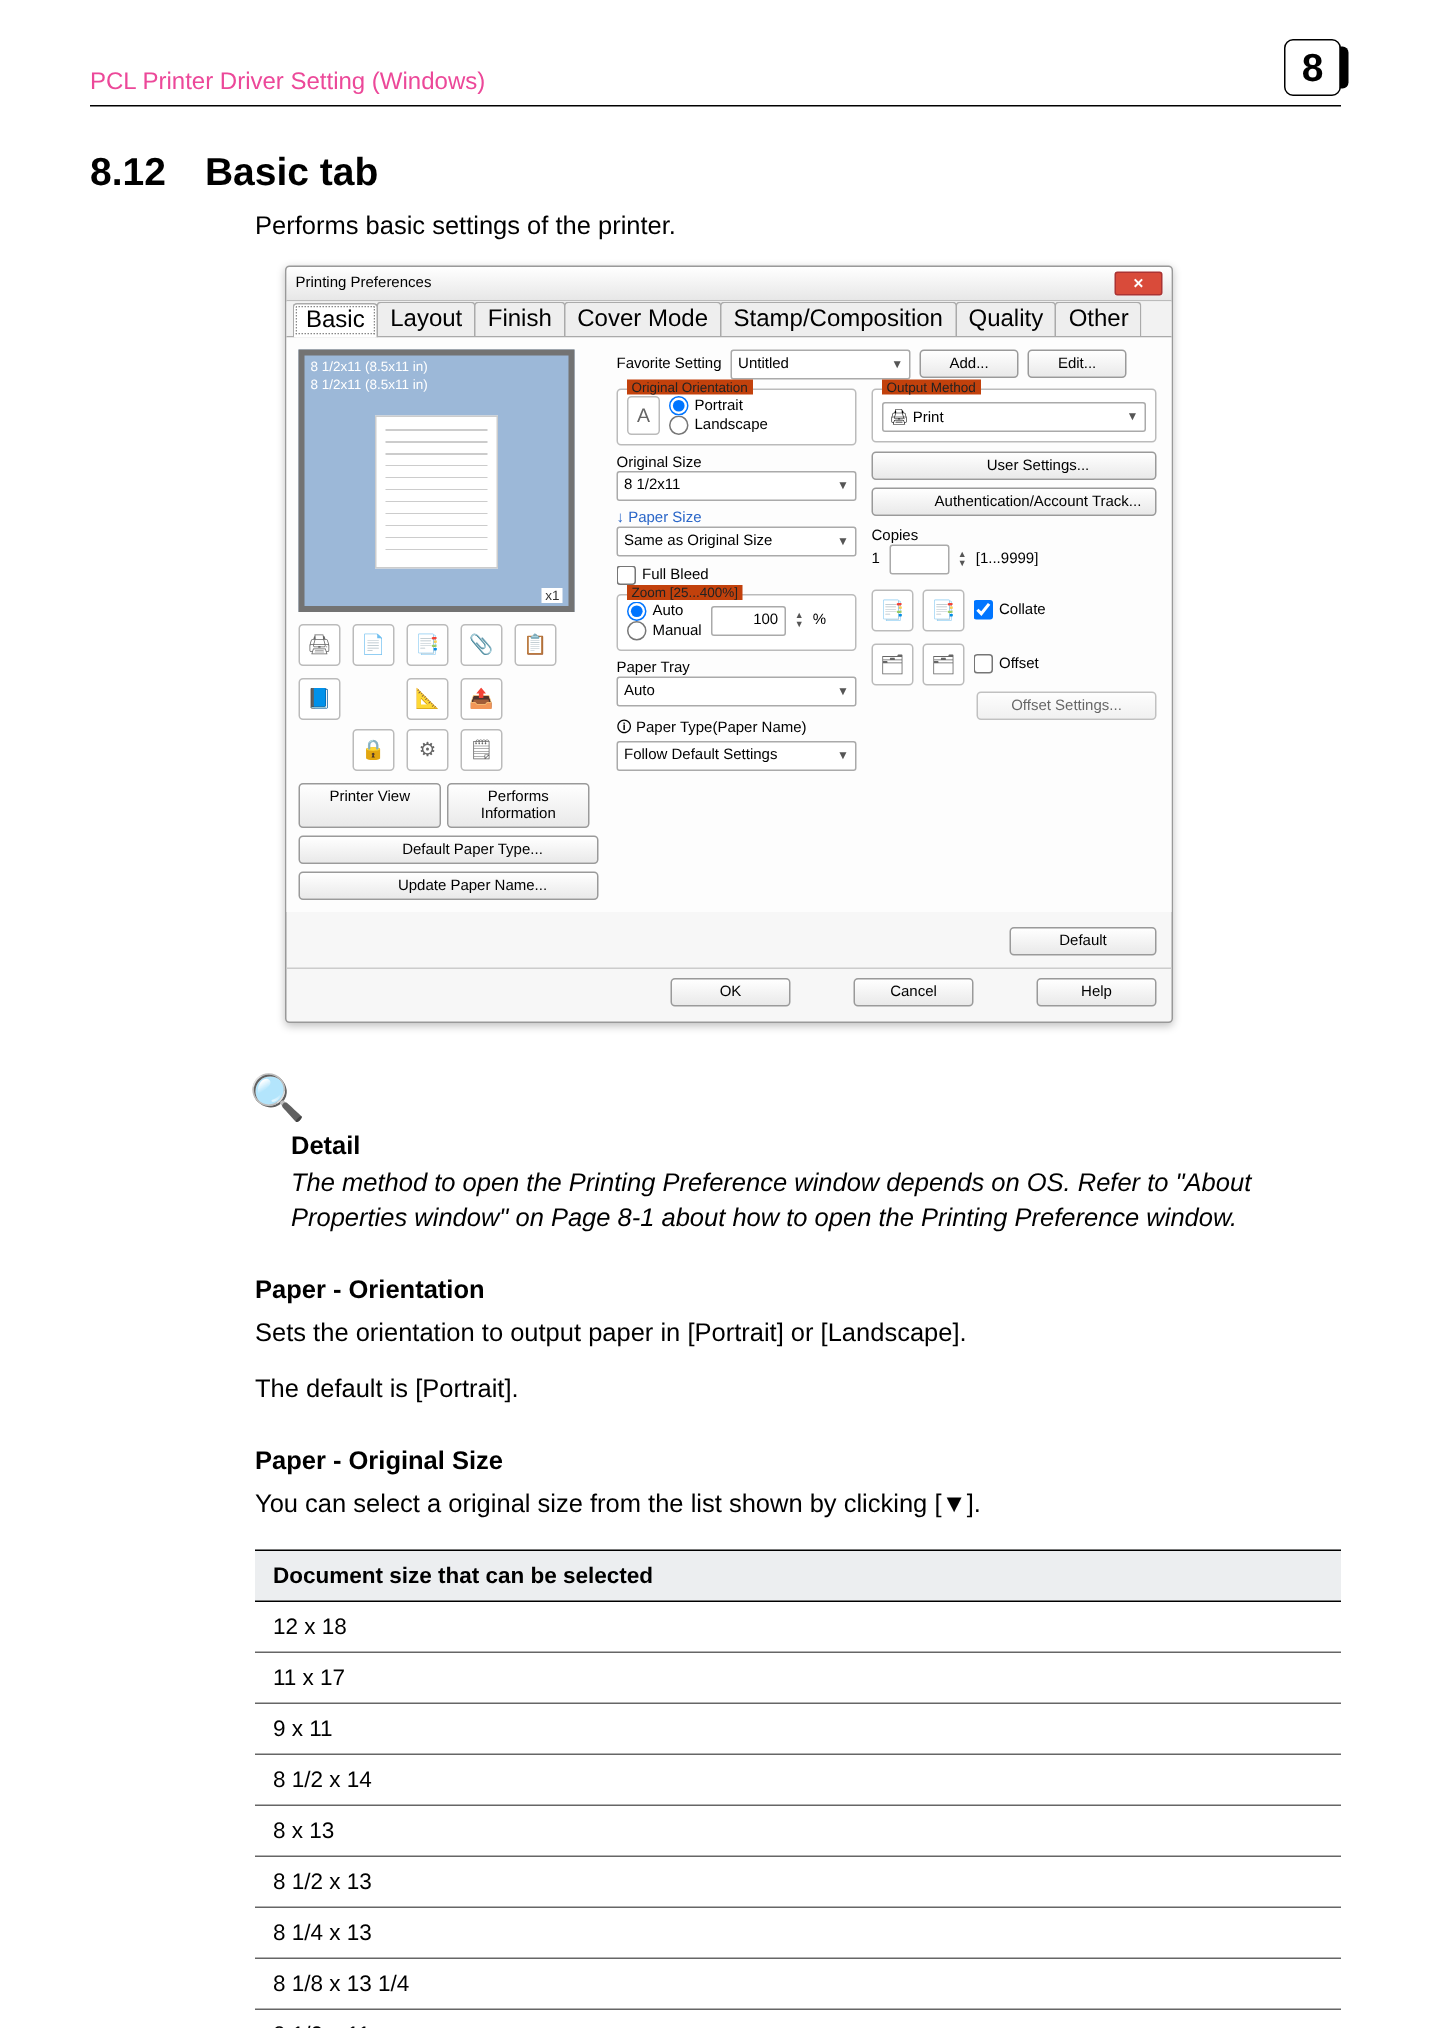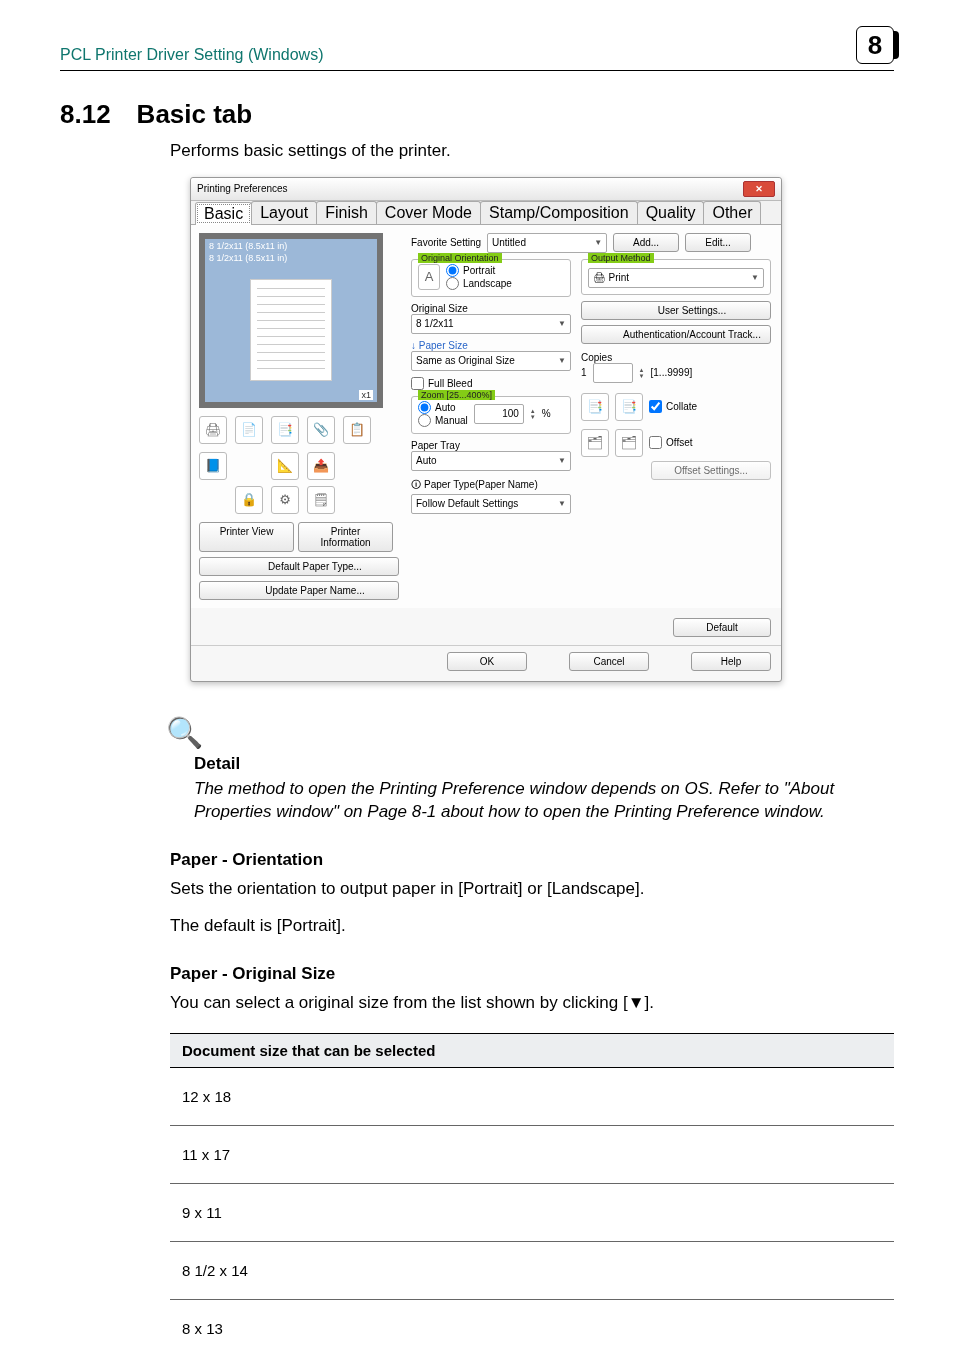--- a/index.html
+++ b/index.html
@@ -23,21 +23,21 @@
   .hdrrow{
     display:flex;
     align-items:flex-end;
     justify-content:space-between;
     border-bottom:1px solid var(--rule);
     padding-bottom:6px;
     margin-bottom:16px;
   }
   .hdr-left{
     font-size:16px;
-    color:#0f766e;
+    color:#ec4899;
   }
   .chap-badge{
     display:inline-flex;
     align-items:center;
     justify-content:center;
     width:36px;height:36px;
     background:#fff;
     border:1px solid #000;
     border-radius:6px;
     position:relative;
@@ -120,21 +120,21 @@
     background:#fdfdfd;
   }
   .ss-left{
     width:200px;
     padding:8px;
     border-right:0;
   }
   .ss-preview{
     width:184px;height:175px;
     background:#9cb8d8;
-    border:6px solid #737373;
+    border:4px solid #737373;
     position:relative;
     box-sizing:border-box;
     padding:4px;
     color:#fff;
   }
   .ss-preview .bar1{position:absolute;top:2px;left:4px;right:4px;font-size:9px;color:#fff;}
   .ss-preview .bar2{position:absolute;top:14px;left:4px;right:4px;font-size:9px;color:#fff;}
   .ss-preview .sheet{
     position:absolute;left:50%;top:40px;transform:translateX(-50%);
     width:80px;height:100px;background:#fff;border:1px solid #ccc;
@@ -163,21 +163,21 @@
   .ss-field{flex:1;background:#fff;border:1px solid #aaa;border-radius:2px;padding:2px 4px;height:14px;display:flex;align-items:center;justify-content:space-between;}
   .ss-caret{font-size:8px;color:#555;}
   .ss-group{
     border:1px solid #bbb;border-radius:3px;
     padding:4px 6px 6px 6px;
     margin-bottom:6px;
     position:relative;
     background:#fff;
   }
   .ss-group>.gtitle{
-    position:absolute;top:-7px;left:6px;background:#84cc16;padding:0 3px;font-size:9px;color:#222;
+    position:absolute;top:-7px;left:6px;background:#c2410c;padding:0 3px;font-size:9px;color:#222;
   }
   .ss-radio,.ss-check{font-size:10px;display:flex;align-items:center;gap:4px;}
   .ss-radio input,.ss-check input{margin:0;}
   .ss-cols{display:flex;gap:10px;}
   .ss-col{flex:1;}
   .ss-col.right{flex:0 0 190px;}
 
   .ss-footer{display:flex;justify-content:flex-end;gap:6px;padding:6px 10px 10px;}
   .ss-footer .ss-btn{min-width:62px;margin-left:36px;}
   .ss-defaultrow{display:flex;justify-content:flex-end;padding:10px 10px 0;}
@@ -221,21 +221,21 @@
     font-weight:700;
     font-size:15px;
     background:#eceef0;
     border-top:1.5px solid #000;
     border-bottom:1px solid #000;
     padding:8px 12px;
   }
   .sizes-table td{
     font-size:15px;
     border-bottom:1px solid #666;
-    padding:20px 12px;
+    padding:8px 12px;
   }
   .sizes-table tr:last-child td{border-bottom:1.5px solid #000;}
 </style>
 </head>
 <body>
 
 <div class="page">
   <div class="hdrrow">
     <div class="hdr-left">PCL Printer Driver Setting (Windows)</div>
     <div class="chap-badge">
@@ -288,21 +288,21 @@
           <span class="ss-ico">📤</span>
         </div>
         <div class="ss-iconrow" style="margin-top:6px;">
           <span class="ss-ico" style="visibility:hidden"></span>
           <span class="ss-ico">🔒</span>
           <span class="ss-ico">⚙</span>
           <span class="ss-ico">🗒</span>
         </div>
         <div style="display:flex;gap:4px;margin-top:8px;">
           <span class="ss-btn w95">Printer View</span>
-          <span class="ss-btn w95">Printer Information</span>
+          <span class="ss-btn w95">Performs Information</span>
         </div>
         <span class="ss-btn wfull">Default Paper Type...</span>
         <span class="ss-btn wfull">Update Paper Name...</span>
       </div>
 
       <div class="ss-right">
         <div class="ss-row">
           <span>Favorite Setting</span>
           <span class="ss-field" style="flex:0 0 110px;">
             <span>Untitled</span>

